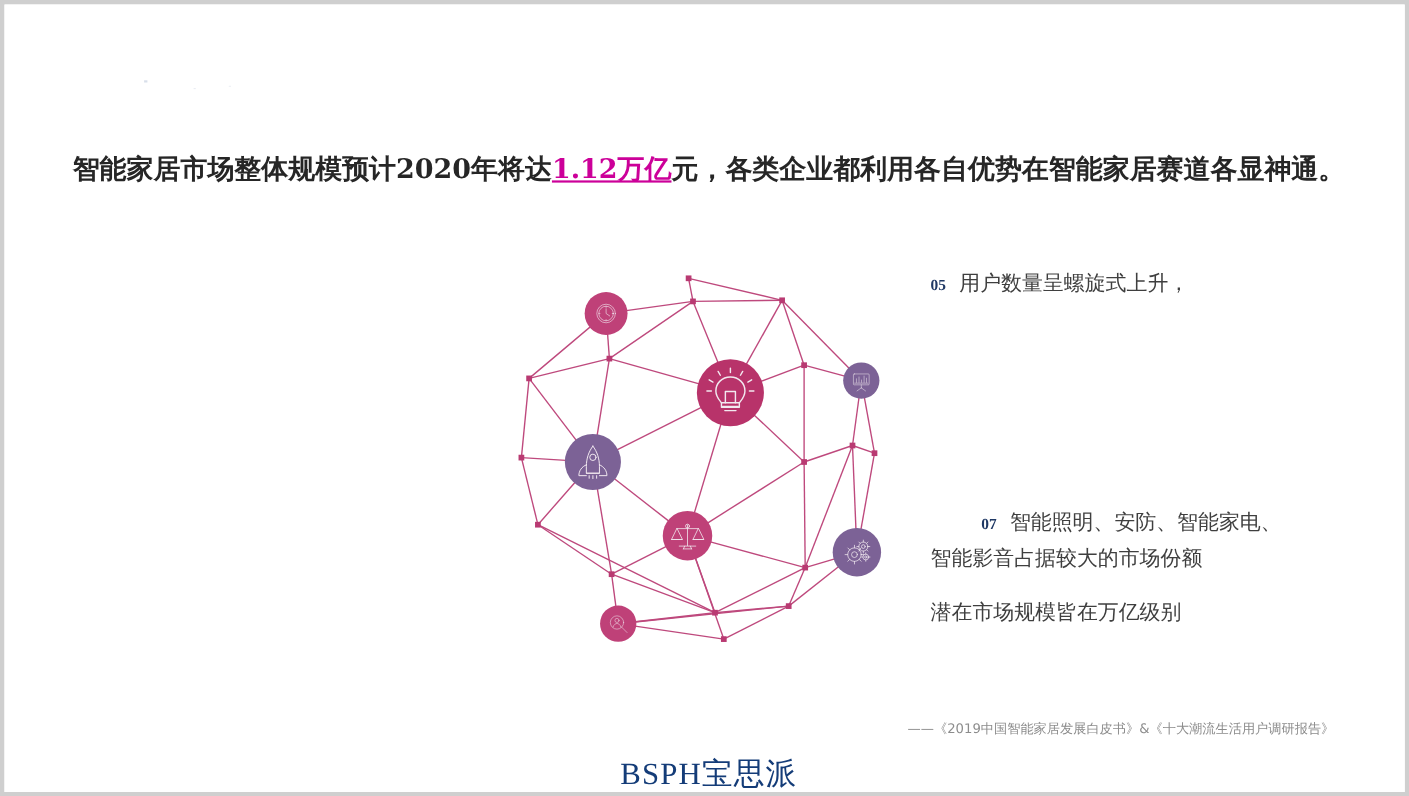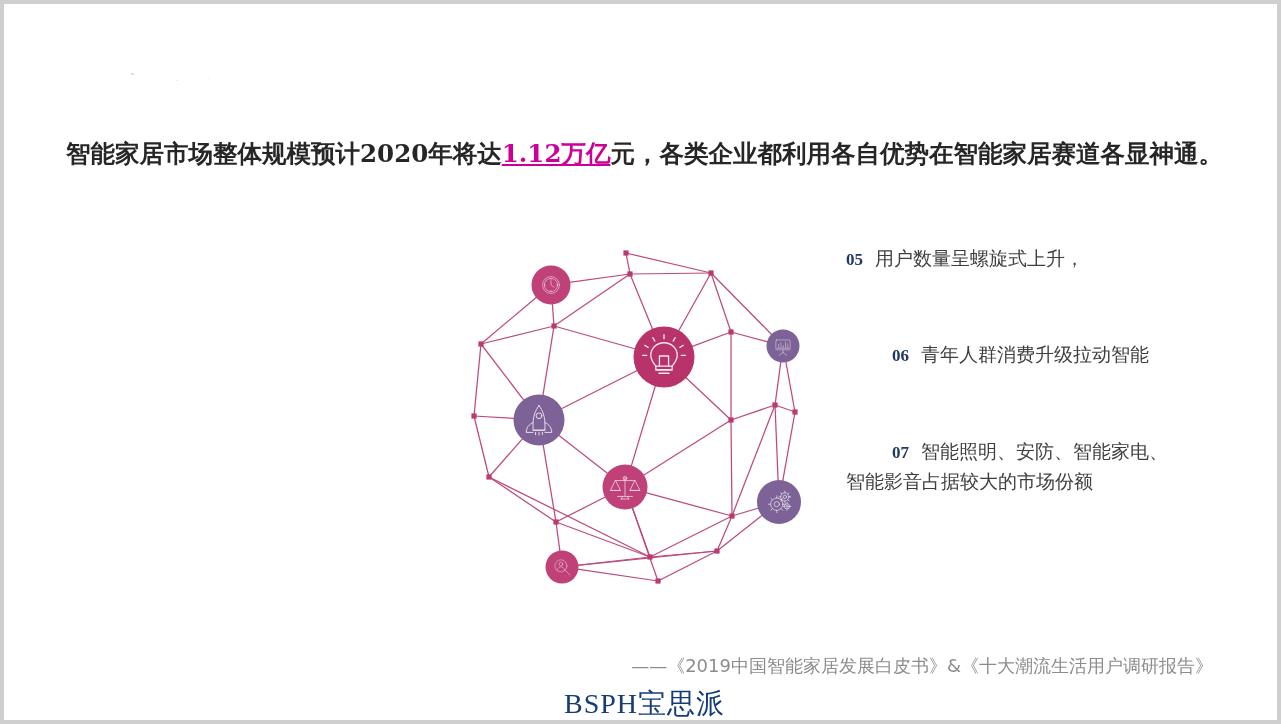--- a/index.html
+++ b/index.html
@@ -57,35 +57,35 @@
     position: absolute;
     font-family: "DejaVu Sans", "Liberation Sans", sans-serif;
     font-size: 19px;
     line-height: 30px;
     color: #3f3f3f;
     white-space: nowrap;
   }
   .bullet .num {
     color: #1f3864;
     font-weight: bold;
-    font-size: 17px;
+    font-size: 14px;
     font-family: "Liberation Serif", "DejaVu Serif", serif;
   }
   .bullet .ln {
     display: block;
   }
   .col-right .bullet { text-align: left; }
 
   
   .source {
     position: absolute;
     right: 72px;
     top: 650px;
     font-family: "DejaVu Sans", "Liberation Sans", sans-serif;
-    font-size: 18px;
+    font-size: 12px;
     color: #8c8c8c;
     white-space: nowrap;
   }
 
   
   .logo {
     position: absolute;
     left: 0;
     top: 681px;
     width: 1281px;
@@ -139,29 +139,29 @@
     
   </div>
 
   <div class="col col-right">
 
     <div class="bullet" style="left:842px;top:239px;">
       <span class="ln"><span class="num">05</span>&nbsp;&nbsp;<span>用户数量呈螺旋式上升，</span></span>
     </div>
 
     <div class="bullet" style="left:888px;top:335px;">
-      <span class="ln"><span class="num">06</span>&nbsp;&nbsp;<span>青年人群消费升级拉动智能</span></span>
     </div>
 
-    <div class="bullet" style="left:888px;top:432px;">
+    <div class="bullet" style="left:888px;top:456px;">
       <span class="ln"><span class="num">07</span>&nbsp;&nbsp;<span>智能照明、安防、智能家电、</span></span>
-      <span class="ln" style="margin-left:-46px;font-family:Liberation Mono, monospace;">智能影音占据较大的市场份额</span>
+      <span class="ln" style="margin-left:-46px;">智能影音占据较大的市场份额</span>
     </div>
 
     <div class="bullet" style="left:842px;top:538px;">
+      <span class="ln">潜在市场规模皆在万亿级别</span>
     </div>
   </div>
 
   <div id="network">
     <svg width="370" height="370" viewBox="0 0 370 370" xmlns="http://www.w3.org/2000/svg">
       <g id="edges-layer" stroke="#b93a72" stroke-width="1.25" fill="none" opacity="0.92">
             <line x1="167" y1="14" x2="171" y2="35"></line>
             <line x1="167" y1="14" x2="252" y2="34"></line>
             <line x1="171" y1="35" x2="252" y2="34"></line>
             <line x1="171" y1="35" x2="110.32322806960921" y2="43.44866444600378"></line>

